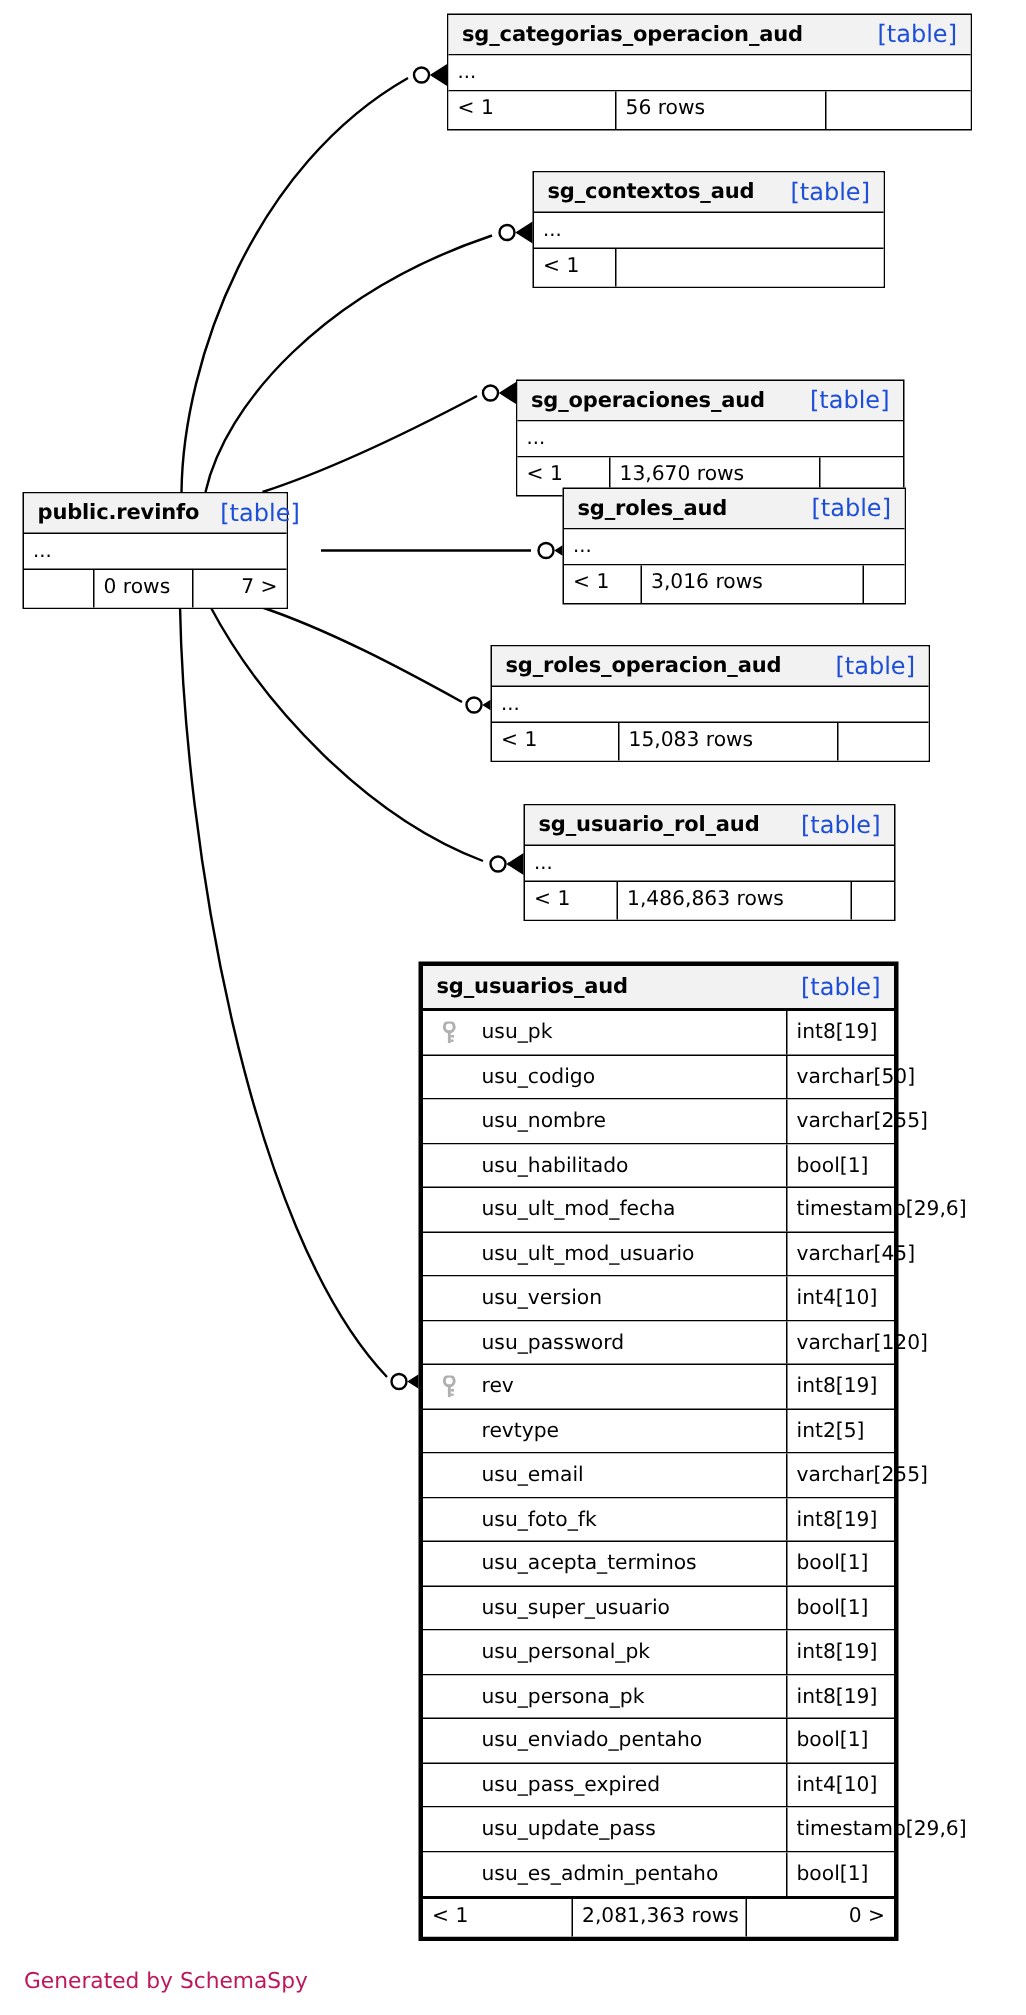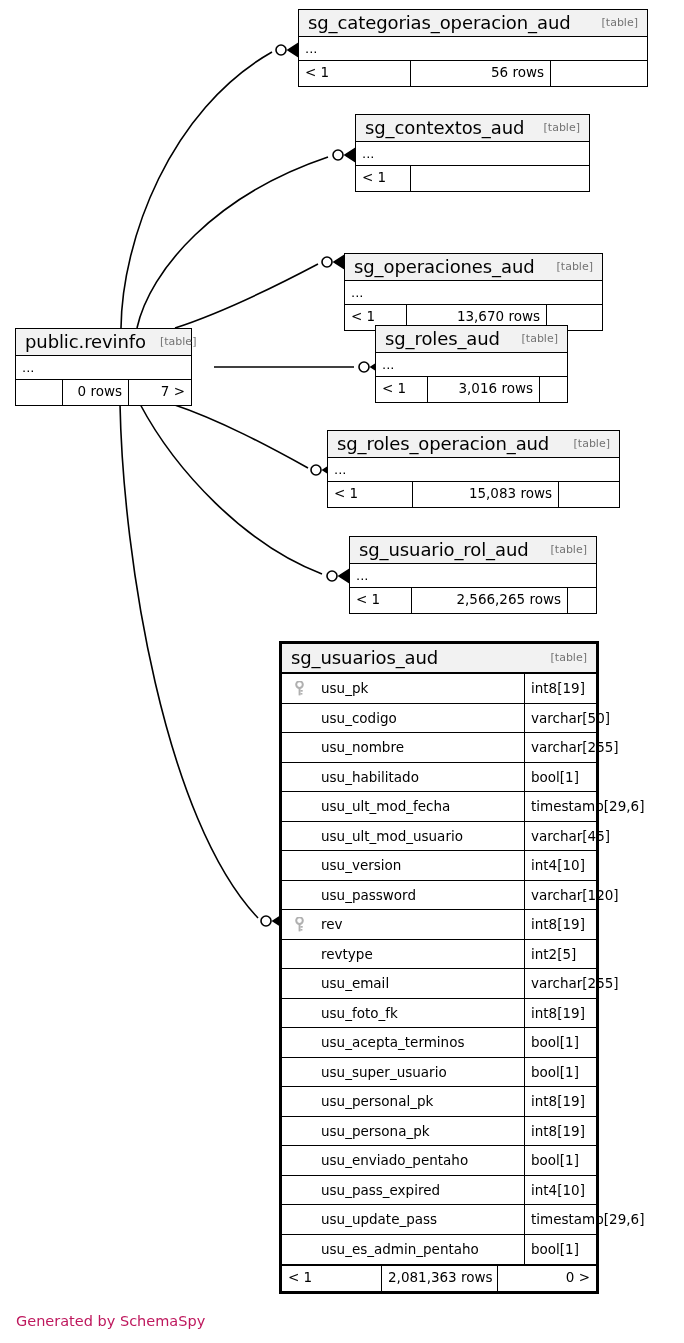--- a/index.html
+++ b/index.html
@@ -49,29 +49,29 @@
     padding: 3px 9px 4px 9px;
     height: 27px;
     box-sizing: border-box;
   }
   .node.thick > .node-title {
     border-bottom-width: 2px;
     height: 30px;
     padding: 4px 9px 5px 9px;
   }
   .node-title .tname {
+    font-weight: bold;
+    font-size: 14px;
+    letter-spacing: -0.1px;
+    white-space: nowrap;
+  }
+  .node-title .ttag {
+    font-size: 16px;
     font-weight: normal;
-    font-size: 18px;
-    letter-spacing: -0.1px;
-    white-space: nowrap;
-  }
-  .node-title .ttag {
-    font-size: 11px;
-    font-weight: normal;
-    color: #737373;
+    color: #1d4ed8;
     white-space: nowrap;
     padding-left: 14px;
   }
 
   .ellipsis-row {
     height: 24px;
     box-sizing: border-box;
     border-bottom: 1px solid #000000;
     padding: 1px 0 0 6px;
     font-size: 13px;
@@ -92,21 +92,21 @@
   }
   .footer-row .fcell {
     box-sizing: border-box;
     font-size: 13.5px;
     line-height: 23px;
     padding: 0 6px;
     white-space: nowrap;
     overflow: hidden;
   }
   .footer-row .fcell.left   { text-align: left;  border-right: 1px solid #000; }
-  .footer-row .fcell.mid    { text-align: right; border-right: 1px solid #000; }
+  .footer-row .fcell.mid    { text-align: left; border-right: 1px solid #000; }
   .footer-row .fcell.right  { text-align: right; }
 
   
   .col-row {
     display: flex;
     height: 29.5px;
     box-sizing: border-box;
     border-bottom: 1px solid #000;
     background: #ffffff;
   }
@@ -262,21 +262,21 @@
       <span class="ttag">[table]</span>
     </div>
     <div class="ellipsis-row">...</div>
     <div class="footer-row">
       <div class="fcell left" style="flex:0 0 47px;"></div>
       <div class="fcell mid" style="flex:1 1 auto;">0 rows</div>
       <div class="fcell right" style="flex:0 0 62px;">7 &gt;</div>
     </div>
   </div>
 
-  <div class="node" style="left:375px; top:325px; width:193px;">
+  <div class="node" style="left:375px; top:325px; width:229px;">
     <div class="node-title">
       <span class="tname">sg_roles_aud</span>
       <span class="ttag">[table]</span>
     </div>
     <div class="ellipsis-row">...</div>
     <div class="footer-row">
       <div class="fcell left" style="flex:0 0 52px;">&lt; 1</div>
       <div class="fcell mid" style="flex:1 1 auto;">3,016 rows</div>
       <div class="fcell right" style="flex:0 0 27px;"></div>
     </div>
@@ -296,21 +296,21 @@
   </div>
 
   <div class="node" style="left:349px; top:536px; width:248px;">
     <div class="node-title">
       <span class="tname">sg_usuario_rol_aud</span>
       <span class="ttag">[table]</span>
     </div>
     <div class="ellipsis-row">...</div>
     <div class="footer-row">
       <div class="fcell left" style="flex:0 0 62px;">&lt; 1</div>
-      <div class="fcell mid" style="flex:1 1 auto;">2,566,265 rows</div>
+      <div class="fcell mid" style="flex:1 1 auto;">1,486,863 rows</div>
       <div class="fcell right" style="flex:0 0 28px;"></div>
     </div>
   </div>
 
   <div class="node thick" style="left:279px; top:641px; width:320px;">
     <div class="node-title">
       <span class="tname">sg_usuarios_aud</span>
       <span class="ttag">[table]</span>
     </div>
     <div id="usuarios-columns">

